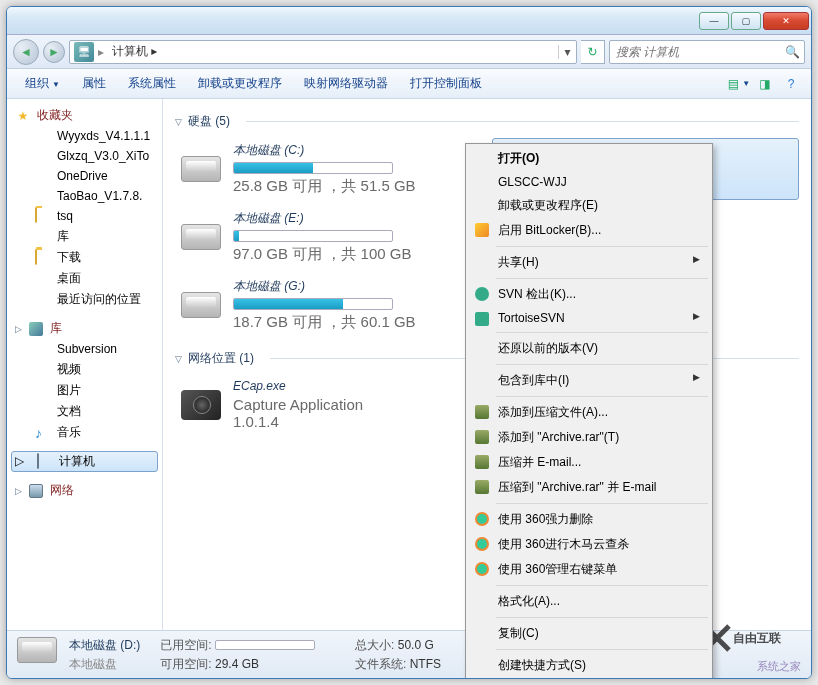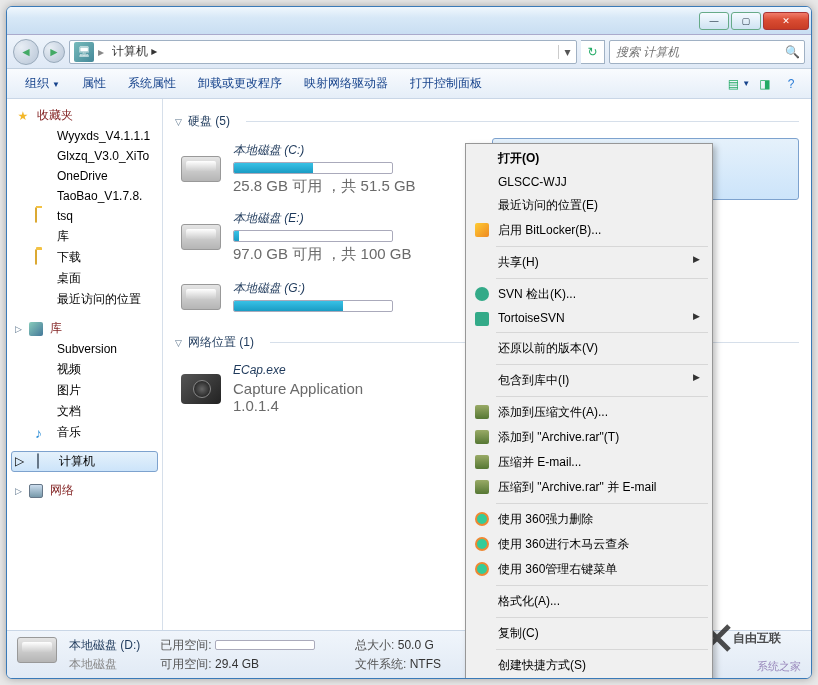--- a/index.html
+++ b/index.html
@@ -264,20 +264,21 @@
           <div></div>
           <div class="drive">
             <div class="drive-icon">
               <div class="hdd"></div>
             </div>
     <div class="drive-info">
       <div class="drive-name">本地磁盘 (G:)</div>
       <div class="drive-bar">
                 <div class="drive-fill" style="width:69%"></div>
               </div>
+      <div class="drive-sub">18.7 GB 可用 ，共 60.1 GB</div>
     </div>
           </div>
         </div>
       <div class="group-head">
         <span class="exp">▽</span>
           <span>网络位置 (1)</span>
           <span class="line"></span>
       </div>
       <div class="netitem">
         <div class="drive-icon">
@@ -309,21 +310,21 @@
   </div>
 
   <div class="ctx-menu" id="ctx">
       <div class="ctx-item" style="font-weight: bold;">
         <span>打开(O)</span>
       </div>
       <div class="ctx-item">
         <span>GLSCC-WJJ</span>
       </div>
       <div class="ctx-item">
-        <span>最近访问的位置(E)</span>
+        <span>卸载或更改程序(E)</span>
       </div>
       <div class="ctx-item">
         <span class="mic">
           <span class="shield"></span>
         </span>
         <span>启用 BitLocker(B)...</span>
       </div>
       <div class="ctx-sep"></div>
       <div class="ctx-item">
         <span>共享(H)</span>

